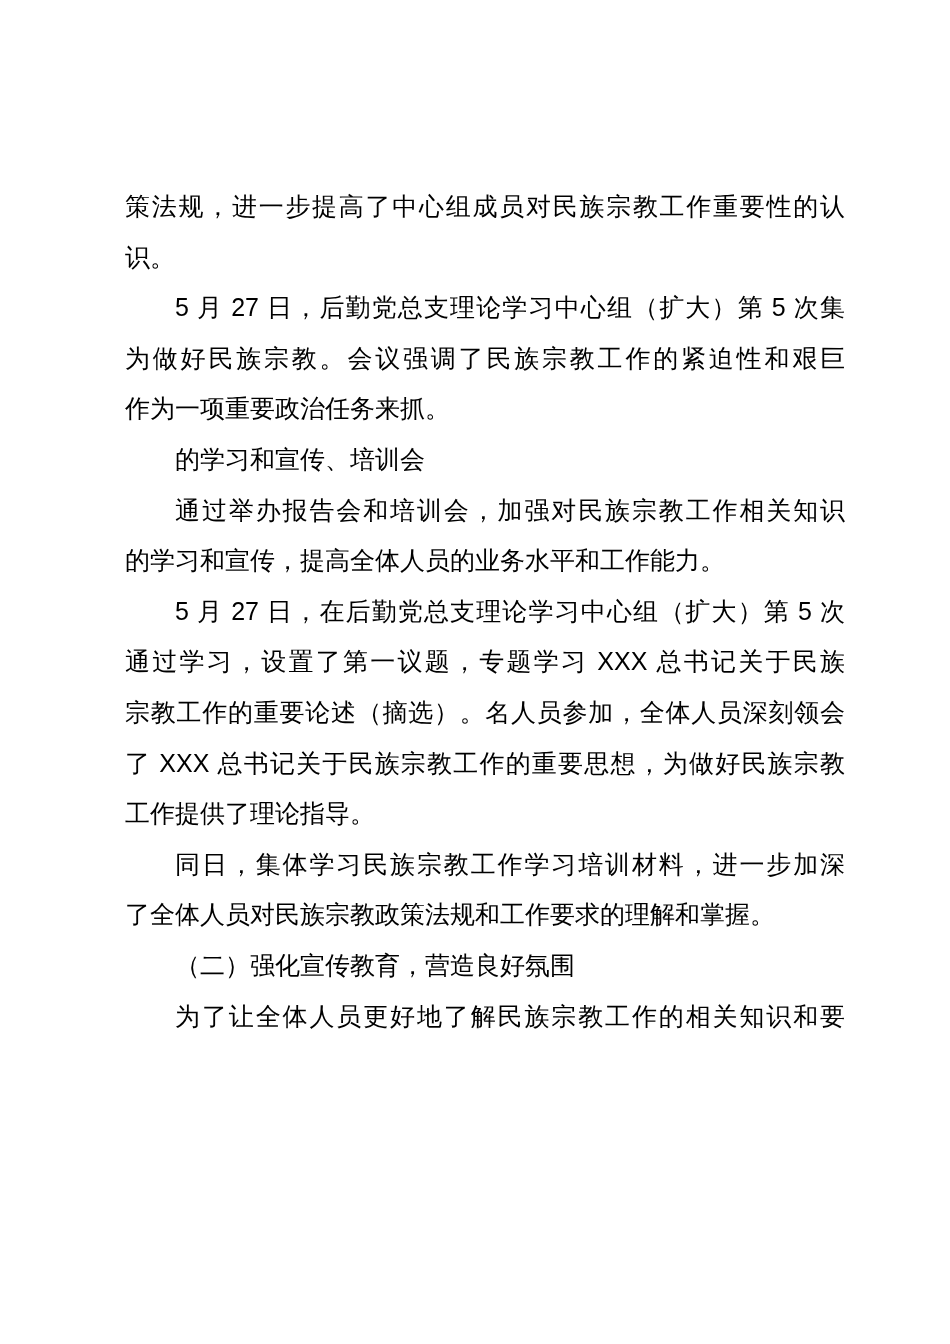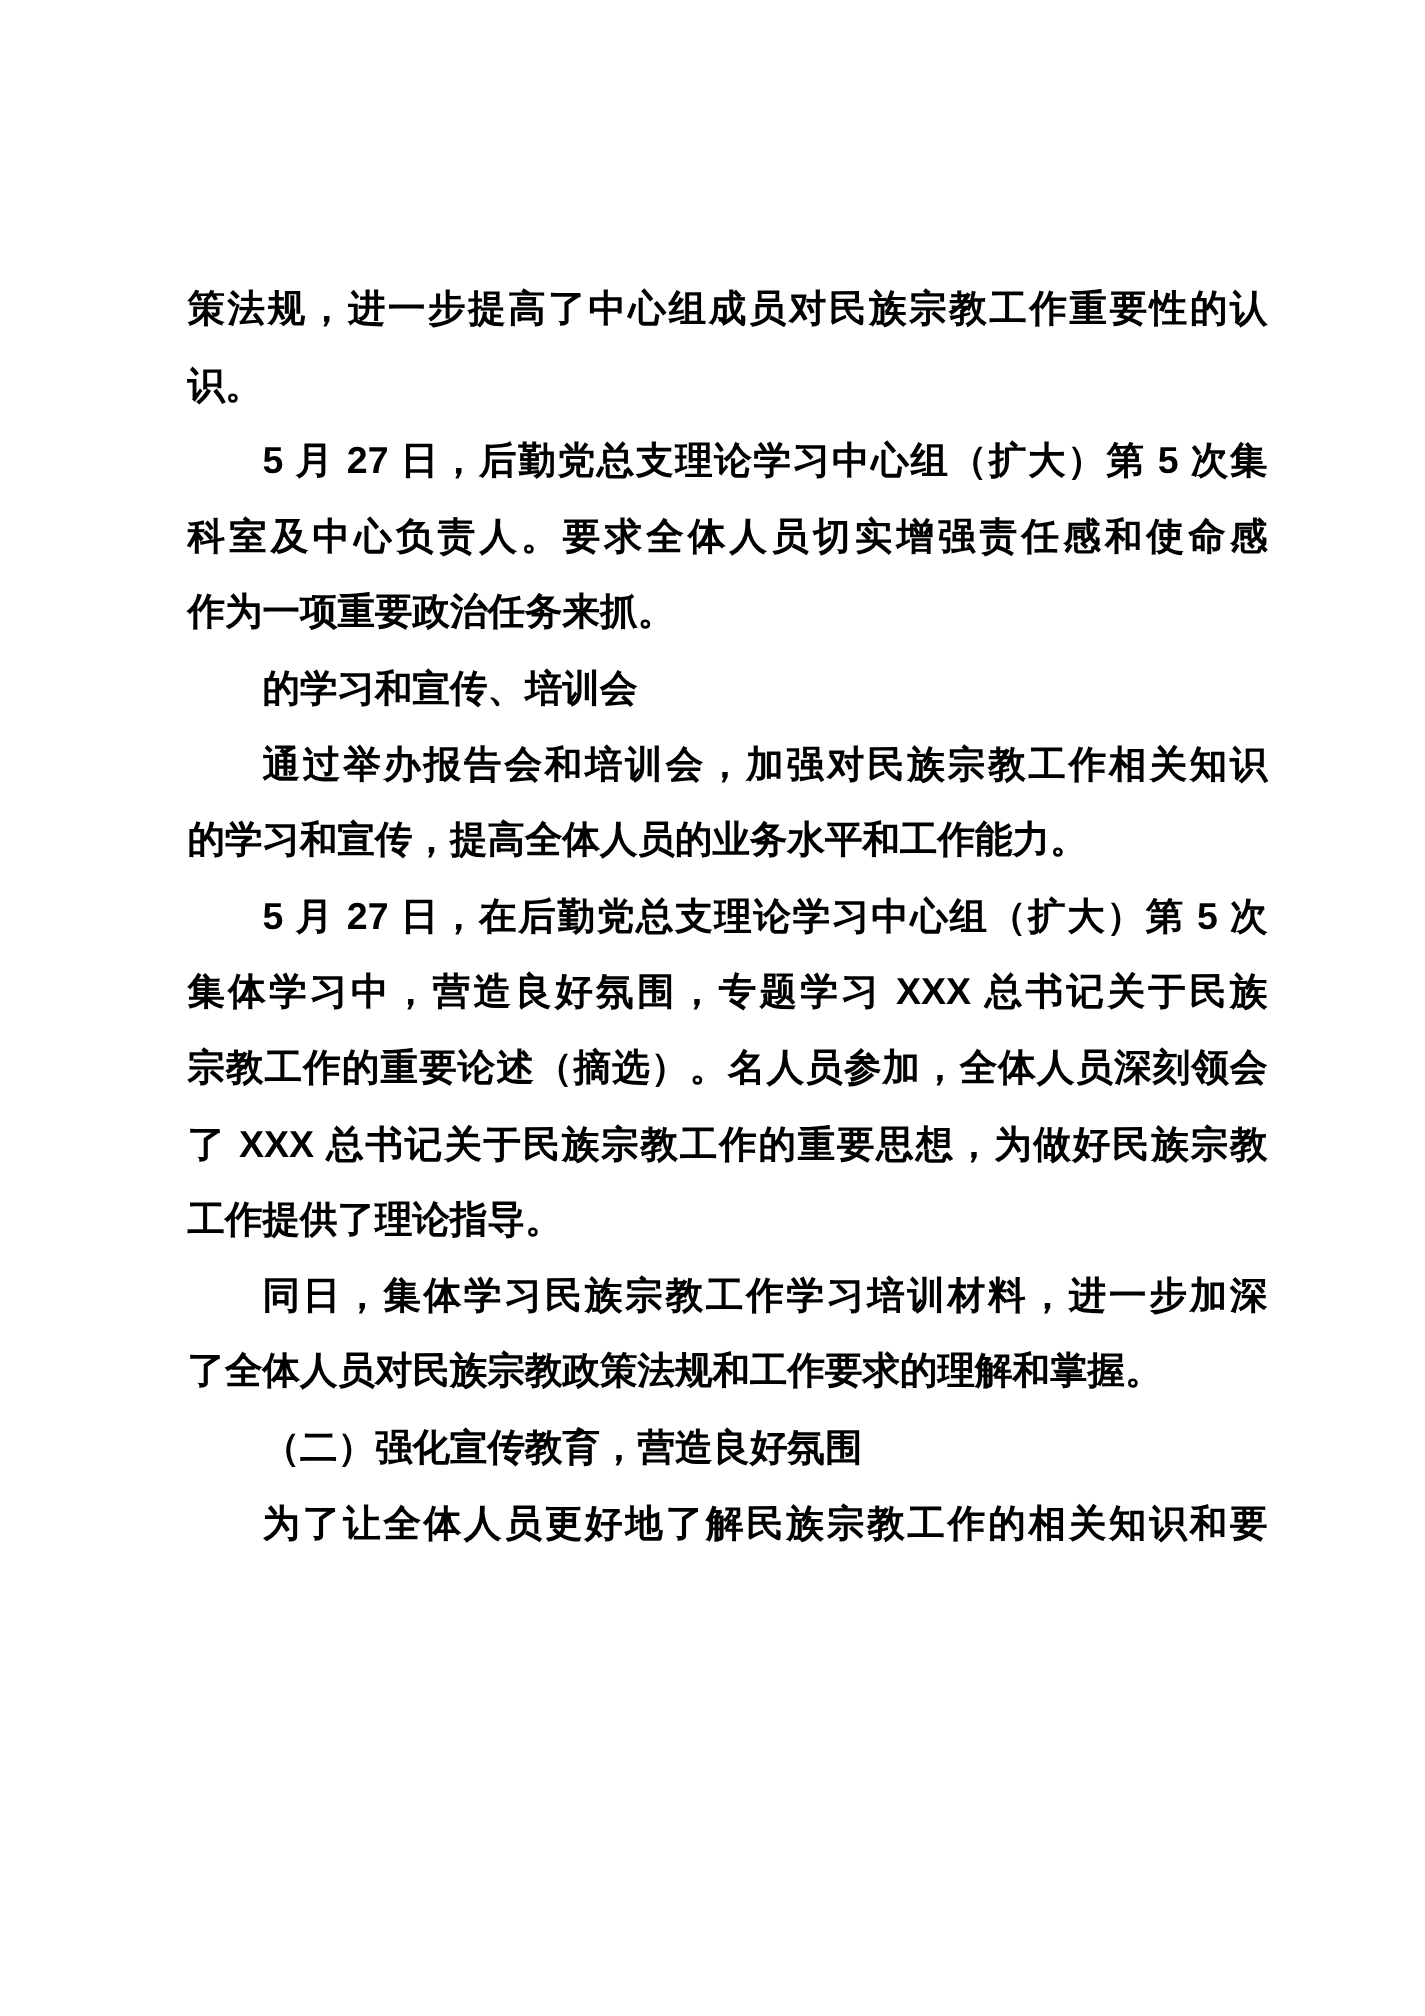--- a/index.html
+++ b/index.html
@@ -25,46 +25,45 @@
       font-weight: 400;
       letter-spacing: 0;
     }
     .line {
       line-height: 50.6px;
       height: 50.6px;
       white-space: normal;
       text-align: justify;
       text-align-last: justify;
       overflow: visible;
-      font-weight: bold;
     }
     .line.no-justify {
       text-align: left;
       text-align-last: left;
     }
     .line.indent {
       padding-left: 50px;
       box-sizing: border-box;
     }
   </style>
 </head>
 <body>
 
 <div class="page">
   <div class="doc-text" style="color: rgb(0, 0, 0);">
       <div class="line">策法规，进一步提高了中心组成员对民族宗教工作重要性的认</div>
       <div class="line no-justify">识。</div>
       <div class="line indent">5 月 27 日，后勤党总支理论学习中心组（扩大）第 5 次集</div>
-      <div class="line">科室及中心负责人。要求全体人员切实增强责任感和使命感</div>
+      <div class="line">为做好民族宗教。会议强调了民族宗教工作的紧迫性和艰巨</div>
       <div class="line no-justify">作为一项重要政治任务来抓。</div>
       <div class="line indent no-justify">的学习和宣传、培训会</div>
       <div class="line indent">通过举办报告会和培训会，加强对民族宗教工作相关知识</div>
       <div class="line no-justify">的学习和宣传，提高全体人员的业务水平和工作能力。</div>
       <div class="line indent">5 月 27 日，在后勤党总支理论学习中心组（扩大）第 5 次</div>
-      <div class="line">集体学习中，营造良好氛围，专题学习 XXX 总书记关于民族</div>
+      <div class="line">通过学习，设置了第一议题，专题学习 XXX 总书记关于民族</div>
       <div class="line">宗教工作的重要论述（摘选）。名人员参加，全体人员深刻领会</div>
       <div class="line">了 XXX 总书记关于民族宗教工作的重要思想，为做好民族宗教</div>
       <div class="line no-justify">工作提供了理论指导。</div>
       <div class="line indent">同日，集体学习民族宗教工作学习培训材料，进一步加深</div>
       <div class="line no-justify">了全体人员对民族宗教政策法规和工作要求的理解和掌握。</div>
       <div class="line indent no-justify">（二）强化宣传教育，营造良好氛围</div>
       <div class="line indent">为了让全体人员更好地了解民族宗教工作的相关知识和要</div>
     </div>
 </div>
 

